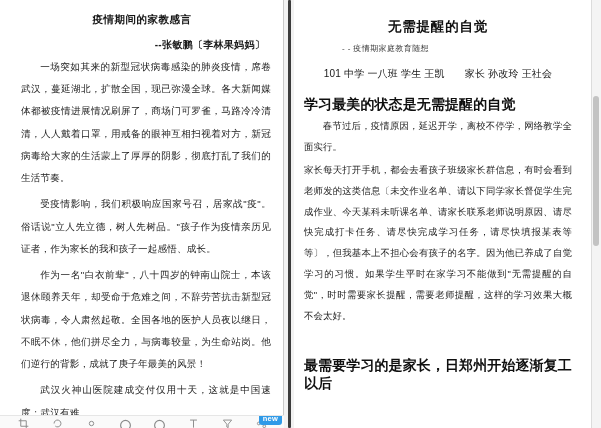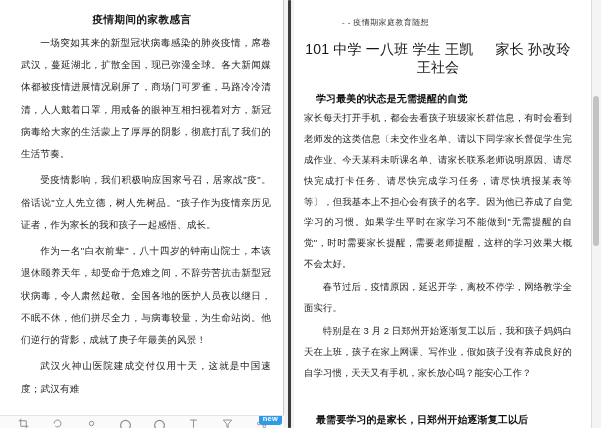--- a/index.html
+++ b/index.html
@@ -115,31 +115,31 @@
   }
   .r-subtitle {
     text-align: left;
     font-size: 8px;
     color: #3a3a3a;
     margin: 7px 0 0 38px;
     letter-spacing: .4px;
   }
   .r-meta {
     text-align: center;
-    font-size: 14px;
+    font-size: 10px;
     color: #161616;
     margin: 13px 0 0 0;
     letter-spacing: .2px;
   }
   .r-meta .gap { display: inline-block; width: 14px; }
   .r-heading {
-    font-size: 10px;
+    font-size: 14px;
     font-weight: 700;
     color: #101010;
-    margin: 15px 0 0 12px;
+    margin: 15px 0 0 0;
     letter-spacing: .1px;
   }
   .r-para {
     font-size: 9.4px;
     line-height: 2.22;
     text-align: justify;
     text-justify: inter-ideograph;
     color: #1d1d1d;
     margin: 2px 0 0 0;
     letter-spacing: .1px;
@@ -207,20 +207,21 @@
 </head>
 <body>
 
 <div class="viewer">
 
   <div class="pane-left">
     <div class="doc-left">
 
       <div class="l-title">疫情期间的家教感言</div>
 
+      <div class="l-byline">--张敏鹏〔李林果妈妈〕</div>
 
       <p class="l-para indent">一场突如其来的新型冠状病毒感染的肺炎疫情，席卷武汉，蔓延湖北，扩散全国，现已弥漫全球。各大新闻媒体都被疫情进展情况刷屏了，商场门可罗雀，马路冷冷清清，人人戴着口罩，用戒备的眼神互相扫视着对方，新冠病毒给大家的生活蒙上了厚厚的阴影，彻底打乱了我们的生活节奏。</p>
 
       <p class="l-para indent">受疫情影响，我们积极响应国家号召，居家战"疫"。俗话说"立人先立德，树人先树品。"孩子作为疫情亲历见证者，作为家长的我和孩子一起感悟、成长。</p>
 
 
       <p class="l-para indent">作为一名"白衣前辈"，八十四岁的钟南山院士，本该退休颐养天年，却受命于危难之间，不辞劳苦抗击新型冠状病毒，令人肃然起敬。全国各地的医护人员夜以继日，不眠不休，他们拼尽全力，与病毒较量，为生命站岗。他们逆行的背影，成就了庚子年最美的风景！</p>
 
       <p class="l-para indent">武汉火神山医院建成交付仅用十天，这就是中国速度；武汉有难</p>
     </div>
@@ -275,36 +276,36 @@
     </div>
   </div>
 
   <div class="divider">
     <div class="bar"></div>
   </div>
 
   <div class="pane-right">
     <div class="doc-right">
 
+      <div class="r-title">无需提醒的自觉</div>
 
       <div class="r-subtitle">- - 疫情期家庭教育随想</div>
 
       <div class="r-meta">
         <span>101 中学  一八班  学生  王凯</span>
         <span class="gap"></span>
         <span>家长  孙改玲  王社会</span>
       </div>
 
       <div class="r-heading">学习最美的状态是无需提醒的自觉</div>
 
+      <p class="r-para indent">春节过后，疫情原因，延迟开学，离校不停学，网络教学全面实行。</p>
+
       <p class="r-para">家长每天打开手机，都会去看孩子班级家长群信息，有时会看到老师发的这类信息〔未交作业名单、请以下同学家长督促学生完成作业、今天某科未听课名单、请家长联系老师说明原因、请尽快完成打卡任务、请尽快完成学习任务，请尽快填报某表等等〕，但我基本上不担心会有孩子的名字。因为他已养成了自觉学习的习惯。如果学生平时在家学习不能做到"无需提醒的自觉"，时时需要家长提醒，需要老师提醒，这样的学习效果大概不会太好。</p>
 
-      <p class="r-para indent">春节过后，疫情原因，延迟开学，离校不停学，网络教学全面实行。</p>
-
-      <p class="r-para indent">特别是在 3 月 2 日郑州开始逐渐复工以后，我和孩子妈妈白天在上班，孩子在家上网课、写作业，假如孩子没有养成良好的自学习惯，天天又有手机，家长放心吗？能安心工作？</p>
 
       <div class="r-spacer"></div>
 
       <div class="r-heading">最需要学习的是家长，日郑州开始逐渐复工以后</div>
 
     </div>
 
     <div class="right-scroll">
       <div class="thumb"></div>
     </div>

